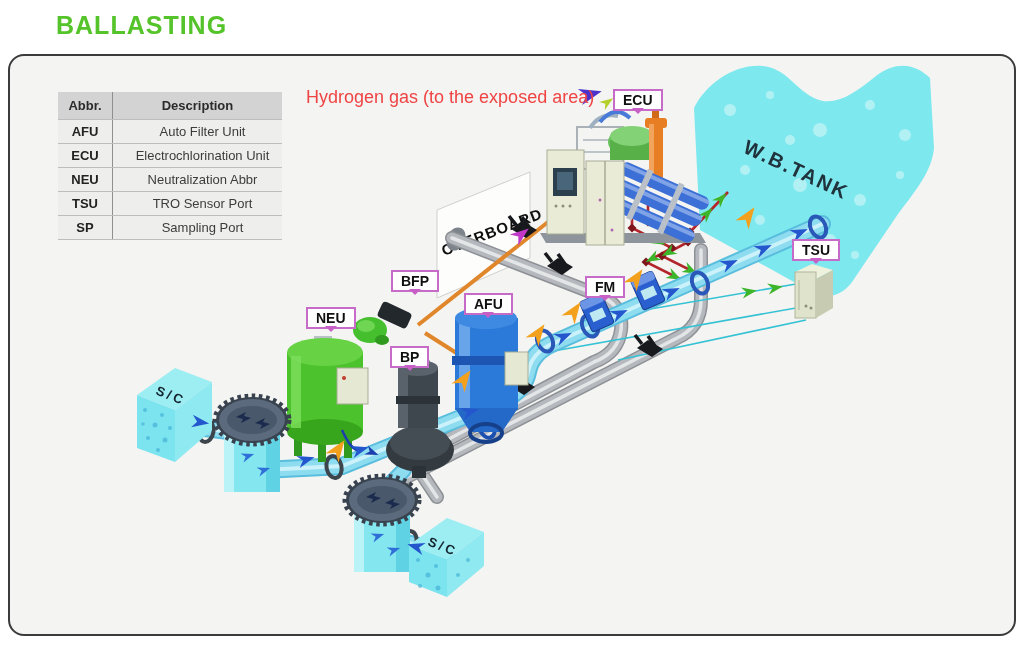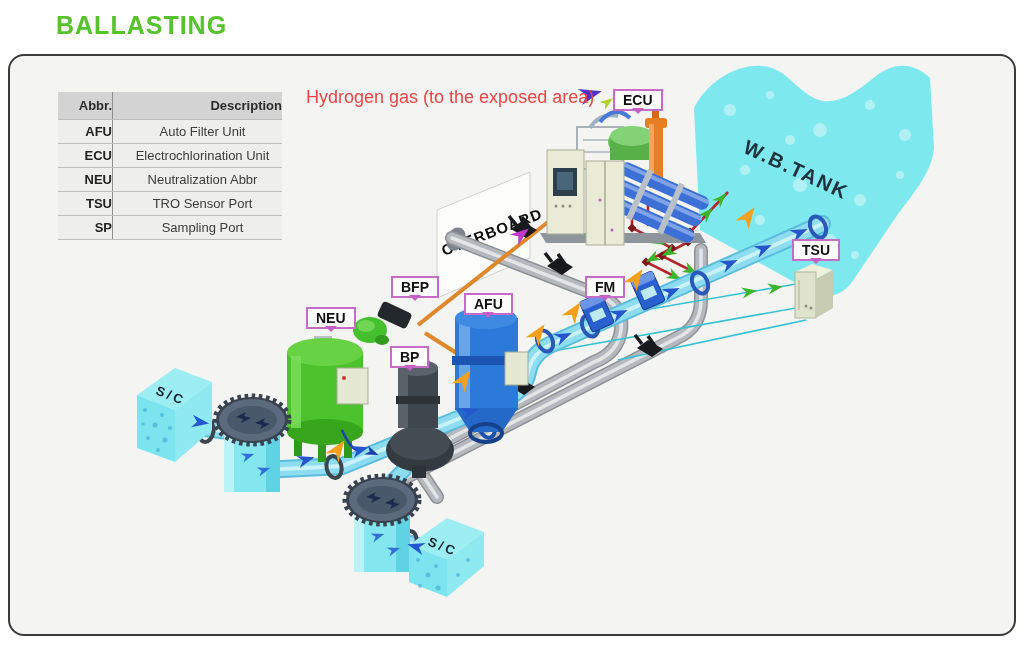--- a/index.html
+++ b/index.html
@@ -8,23 +8,23 @@
   .title{position:absolute;left:56px;top:11px;font-size:25px;font-weight:bold;
          color:#55c32a;letter-spacing:1px;}
   .frame{position:absolute;left:8px;top:54px;width:1004px;height:578px;
          border:2px solid #3b3b3b;border-radius:16px;background:#f4f4f2;}
   .diagram-svg{position:absolute;left:0;top:0;width:1024px;height:647px;}
   
   .legend{position:absolute;left:58px;top:92px;width:224px;font-size:13px;}
   .lhead{display:flex;height:27px;line-height:27px;background:#d3d3d3;font-weight:bold;color:#2b2b2b;}
   .lrow{display:flex;height:23px;line-height:23px;background:#eeeeec;border-top:1px solid #bdbdbd;color:#3c3c3c;}
   .lrow:first-of-type{border-top:none;}
-  .legend .c1{width:54px;text-align:right;border-right:1px solid #8f8f8f;}
+  .legend .c1{width:54px;text-align:center;border-right:1px solid #8f8f8f;}
   .lrow .c1{font-weight:bold;color:#222;}
-  .legend .c2{flex:1;text-align:right;}
+  .legend .c2{flex:1;text-align:center;}
   .lrow .c2{text-align:center;padding-left:10px;}
   .legend{box-shadow:0 0 0 0 transparent;border-bottom:1px solid #bdbdbd;}
   
   .note{position:absolute;left:306px;top:87px;font-size:18px;color:#ef4444;}
   
   .tag{position:absolute;background:#ffffff;border:2px solid #c76bc9;padding:1px 8px;
        font-size:14px;font-weight:bold;color:#101010;white-space:nowrap;z-index:5;}
   .tag::after{content:"";position:absolute;left:50%;bottom:-11px;margin-left:-6px;
        border:6px solid transparent;border-top-color:#c75fc7;}
 </style>
@@ -371,20 +371,20 @@
     </div>
     <div class="lrow">
       <span class="c1">SP</span>
       <span class="c2">Sampling Port</span>
     </div>
   </div>
 
   <div class="note">Hydrogen gas (to the exposed area)</div>
 
   <div class="tag" style="left:613px;top:89px"><span>ECU</span></div>
-  <div class="tag" style="left:391px;top:276px"><span>BFP</span></div>
+  <div class="tag" style="left:391px;top:270px"><span>BFP</span></div>
   <div class="tag" style="left:464px;top:293px"><span>AFU</span></div>
   <div class="tag" style="left:585px;top:276px"><span>FM</span></div>
   <div class="tag" style="left:306px;top:307px"><span>NEU</span></div>
   <div class="tag" style="left:390px;top:346px"><span>BP</span></div>
   <div class="tag" style="left:792px;top:239px"><span>TSU</span></div>
 
 </div>
 
 </body></html>

